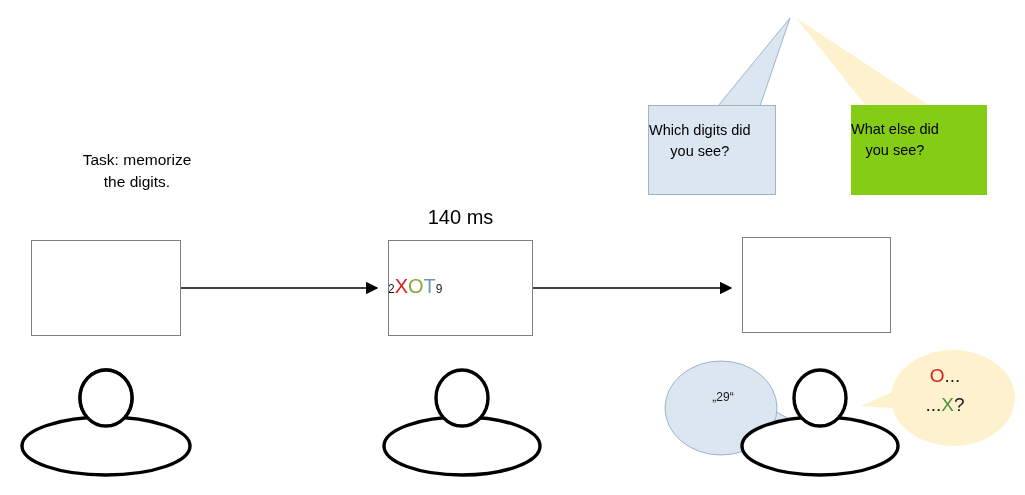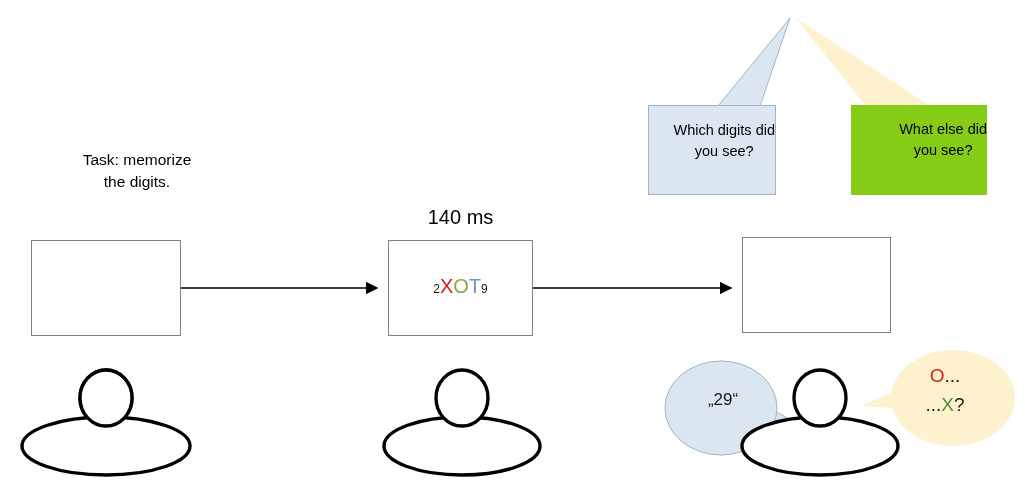--- a/index.html
+++ b/index.html
@@ -34,25 +34,24 @@
   }
 
   
   .callout-box {
     box-sizing: border-box;
     font-size: 14.5px;
     line-height: 21px;
     text-align: center;
     display: flex;
     align-items: flex-start;
-    justify-content: flex-end;
+    justify-content: flex-start;
     padding-top: 14px;
     white-space: pre-line;
     color: #000000;
-    padding-left: 8px;
   }
   #callout-blue {
     left: 648px;
     top: 105px;
     width: 128px;
     height: 90px;
     background: #dce6f1;
     border: 1px solid #9db4cd;
   }
   #callout-yellow {
@@ -82,21 +81,20 @@
   }
   #frame-1 { left: 31px;  top: 240px; width: 150px; height: 96px; }
   #frame-2 { left: 388px; top: 240px; width: 145px; height: 96px; }
   #frame-3 { left: 742px; top: 237px; width: 149px; height: 96px; }
 
   
   #stimulus {
     left: 388px;
     top: 275px;
     width: 145px;
-    text-align: center;
     font-family: "Liberation Sans", sans-serif;
     white-space: nowrap;
   }
   #stimulus .digit {
     font-size: 12px;
     color: #1a1a1a;
     vertical-align: baseline;
   }
   #stimulus .letter {
     font-size: 20px;
@@ -113,21 +111,21 @@
   .bubble-text {
     position: absolute;
     text-align: center;
     white-space: nowrap;
     pointer-events: none;
   }
   #bubble-blue-text {
     left: 680px;
     top: 390px;
     width: 86px;
-    font-size: 17px;
+    font-size: 12px;
     color: #1a1a1a;
   }
   #bubble-yellow-line1 {
     left: 910px;
     top: 365px;
     width: 70px;
     font-size: 19px;
   }
   #bubble-yellow-line2 {
     left: 910px;

